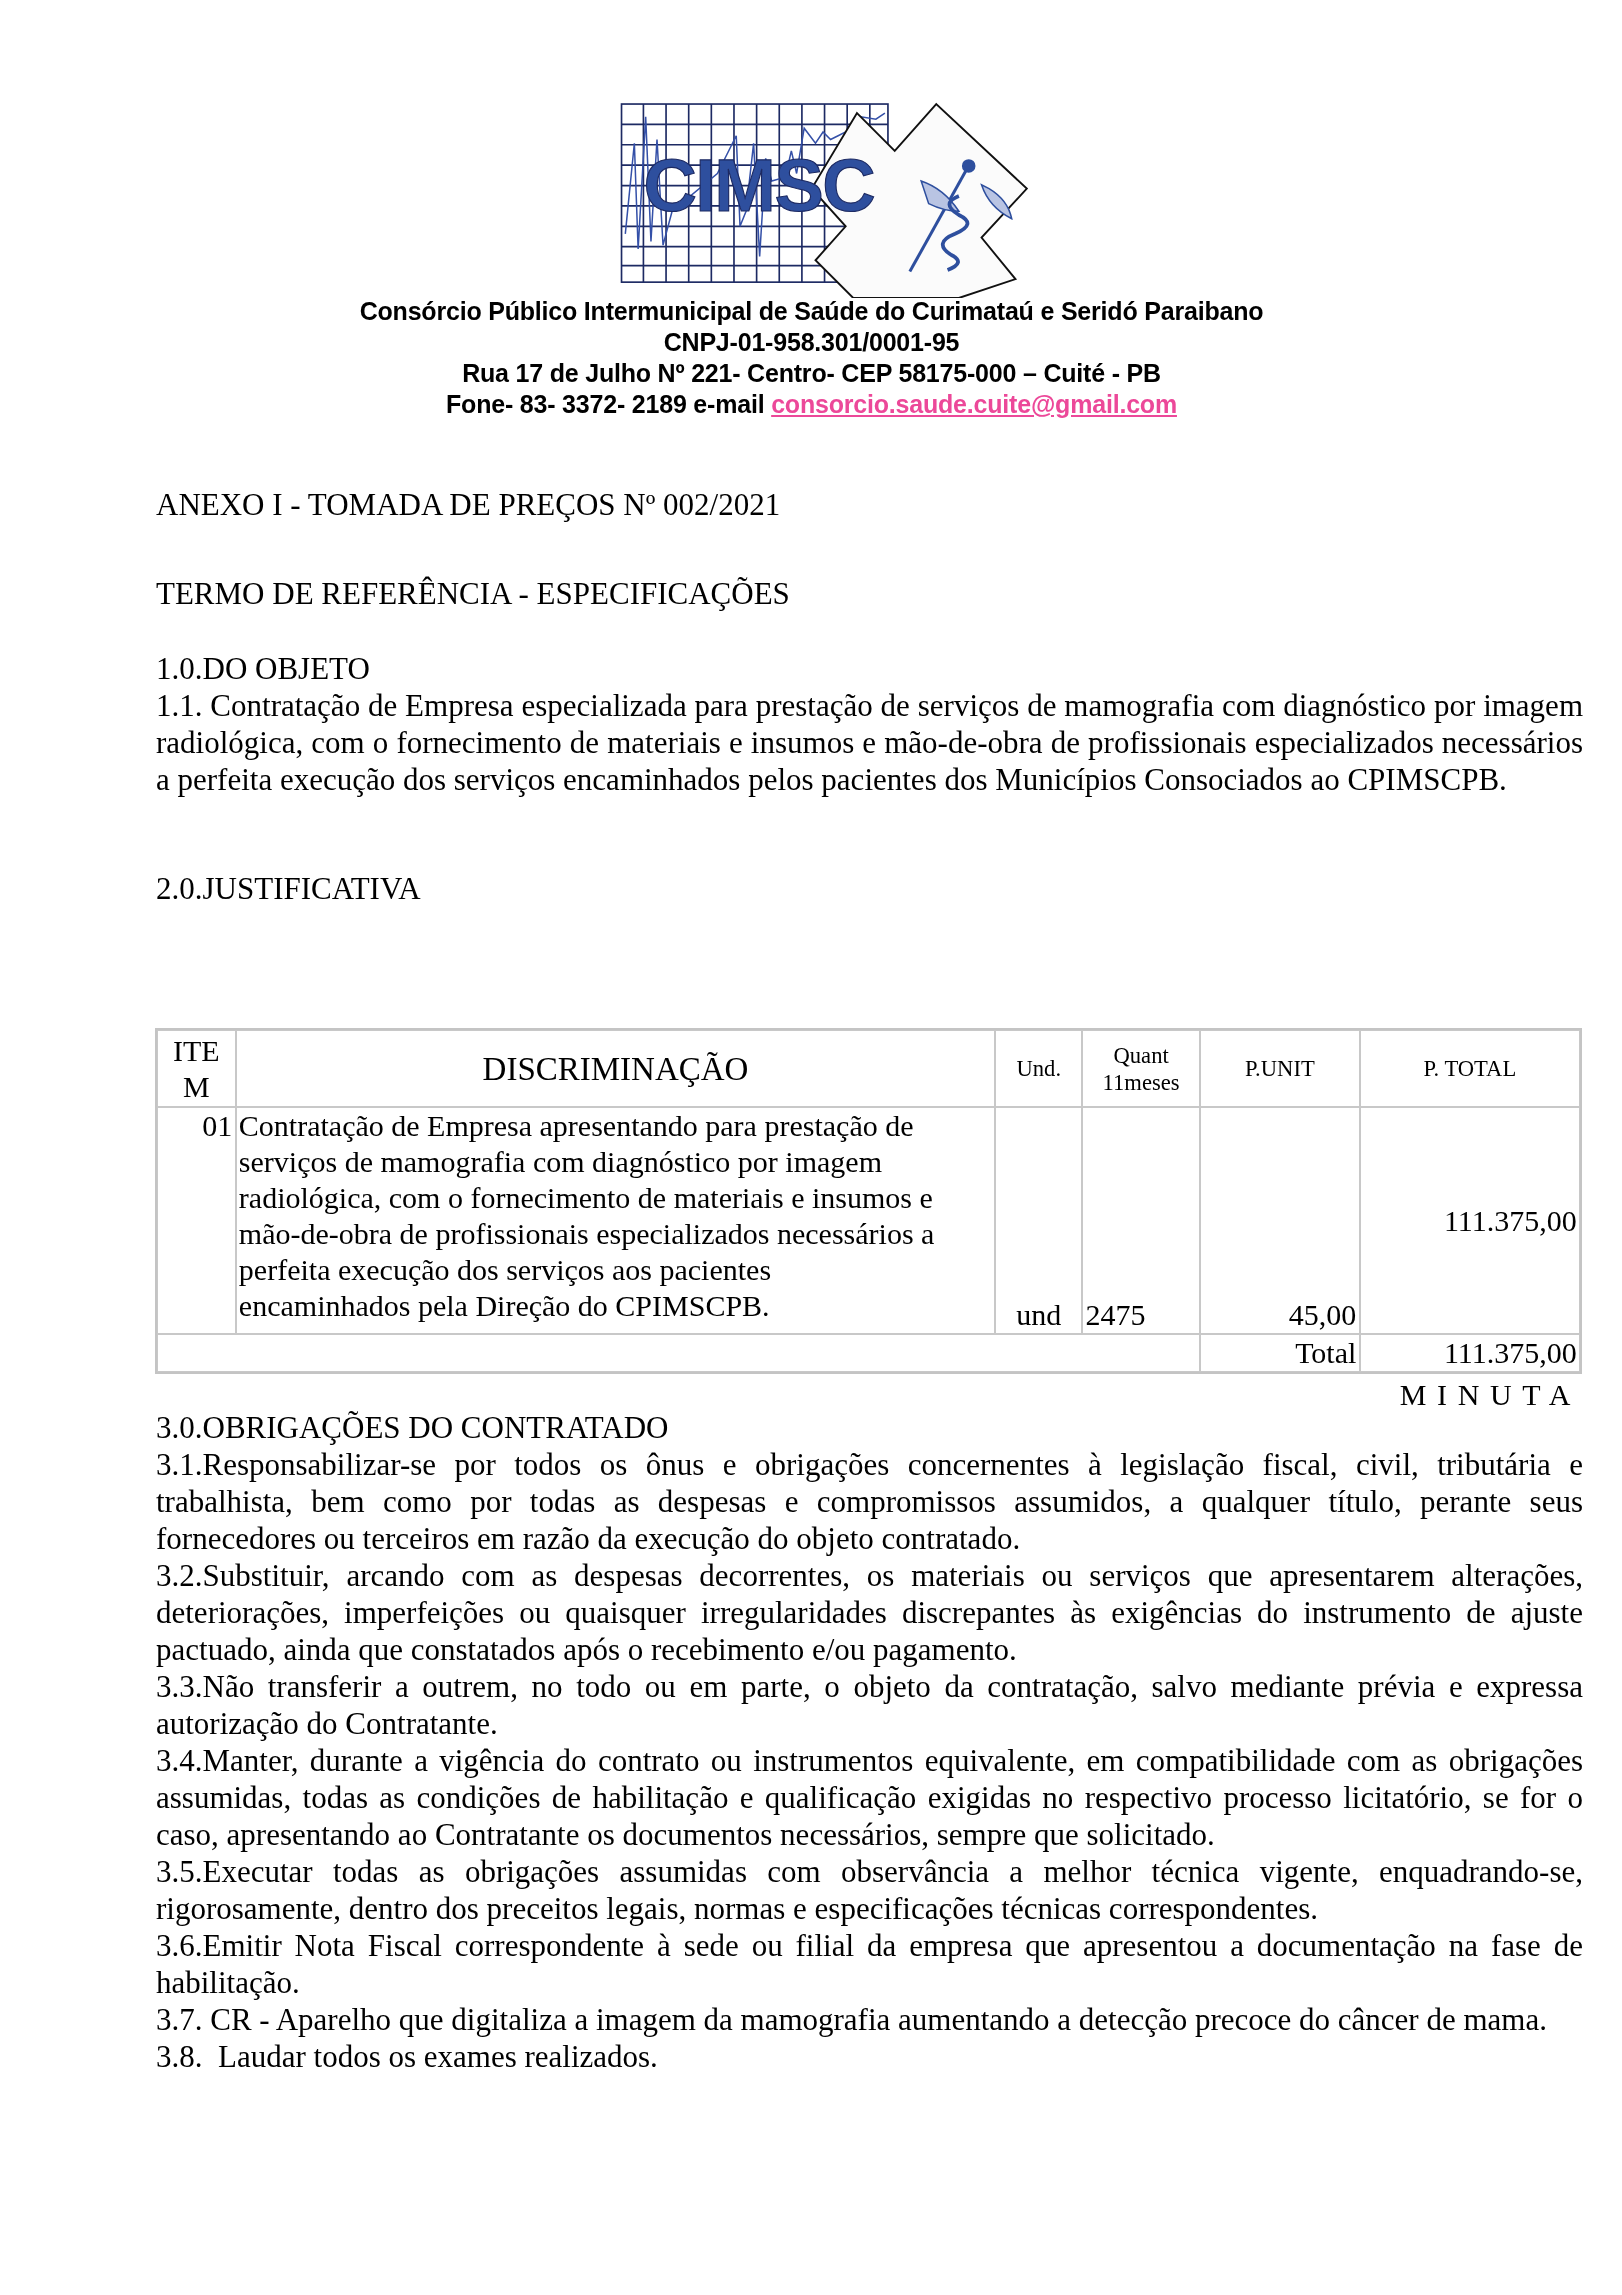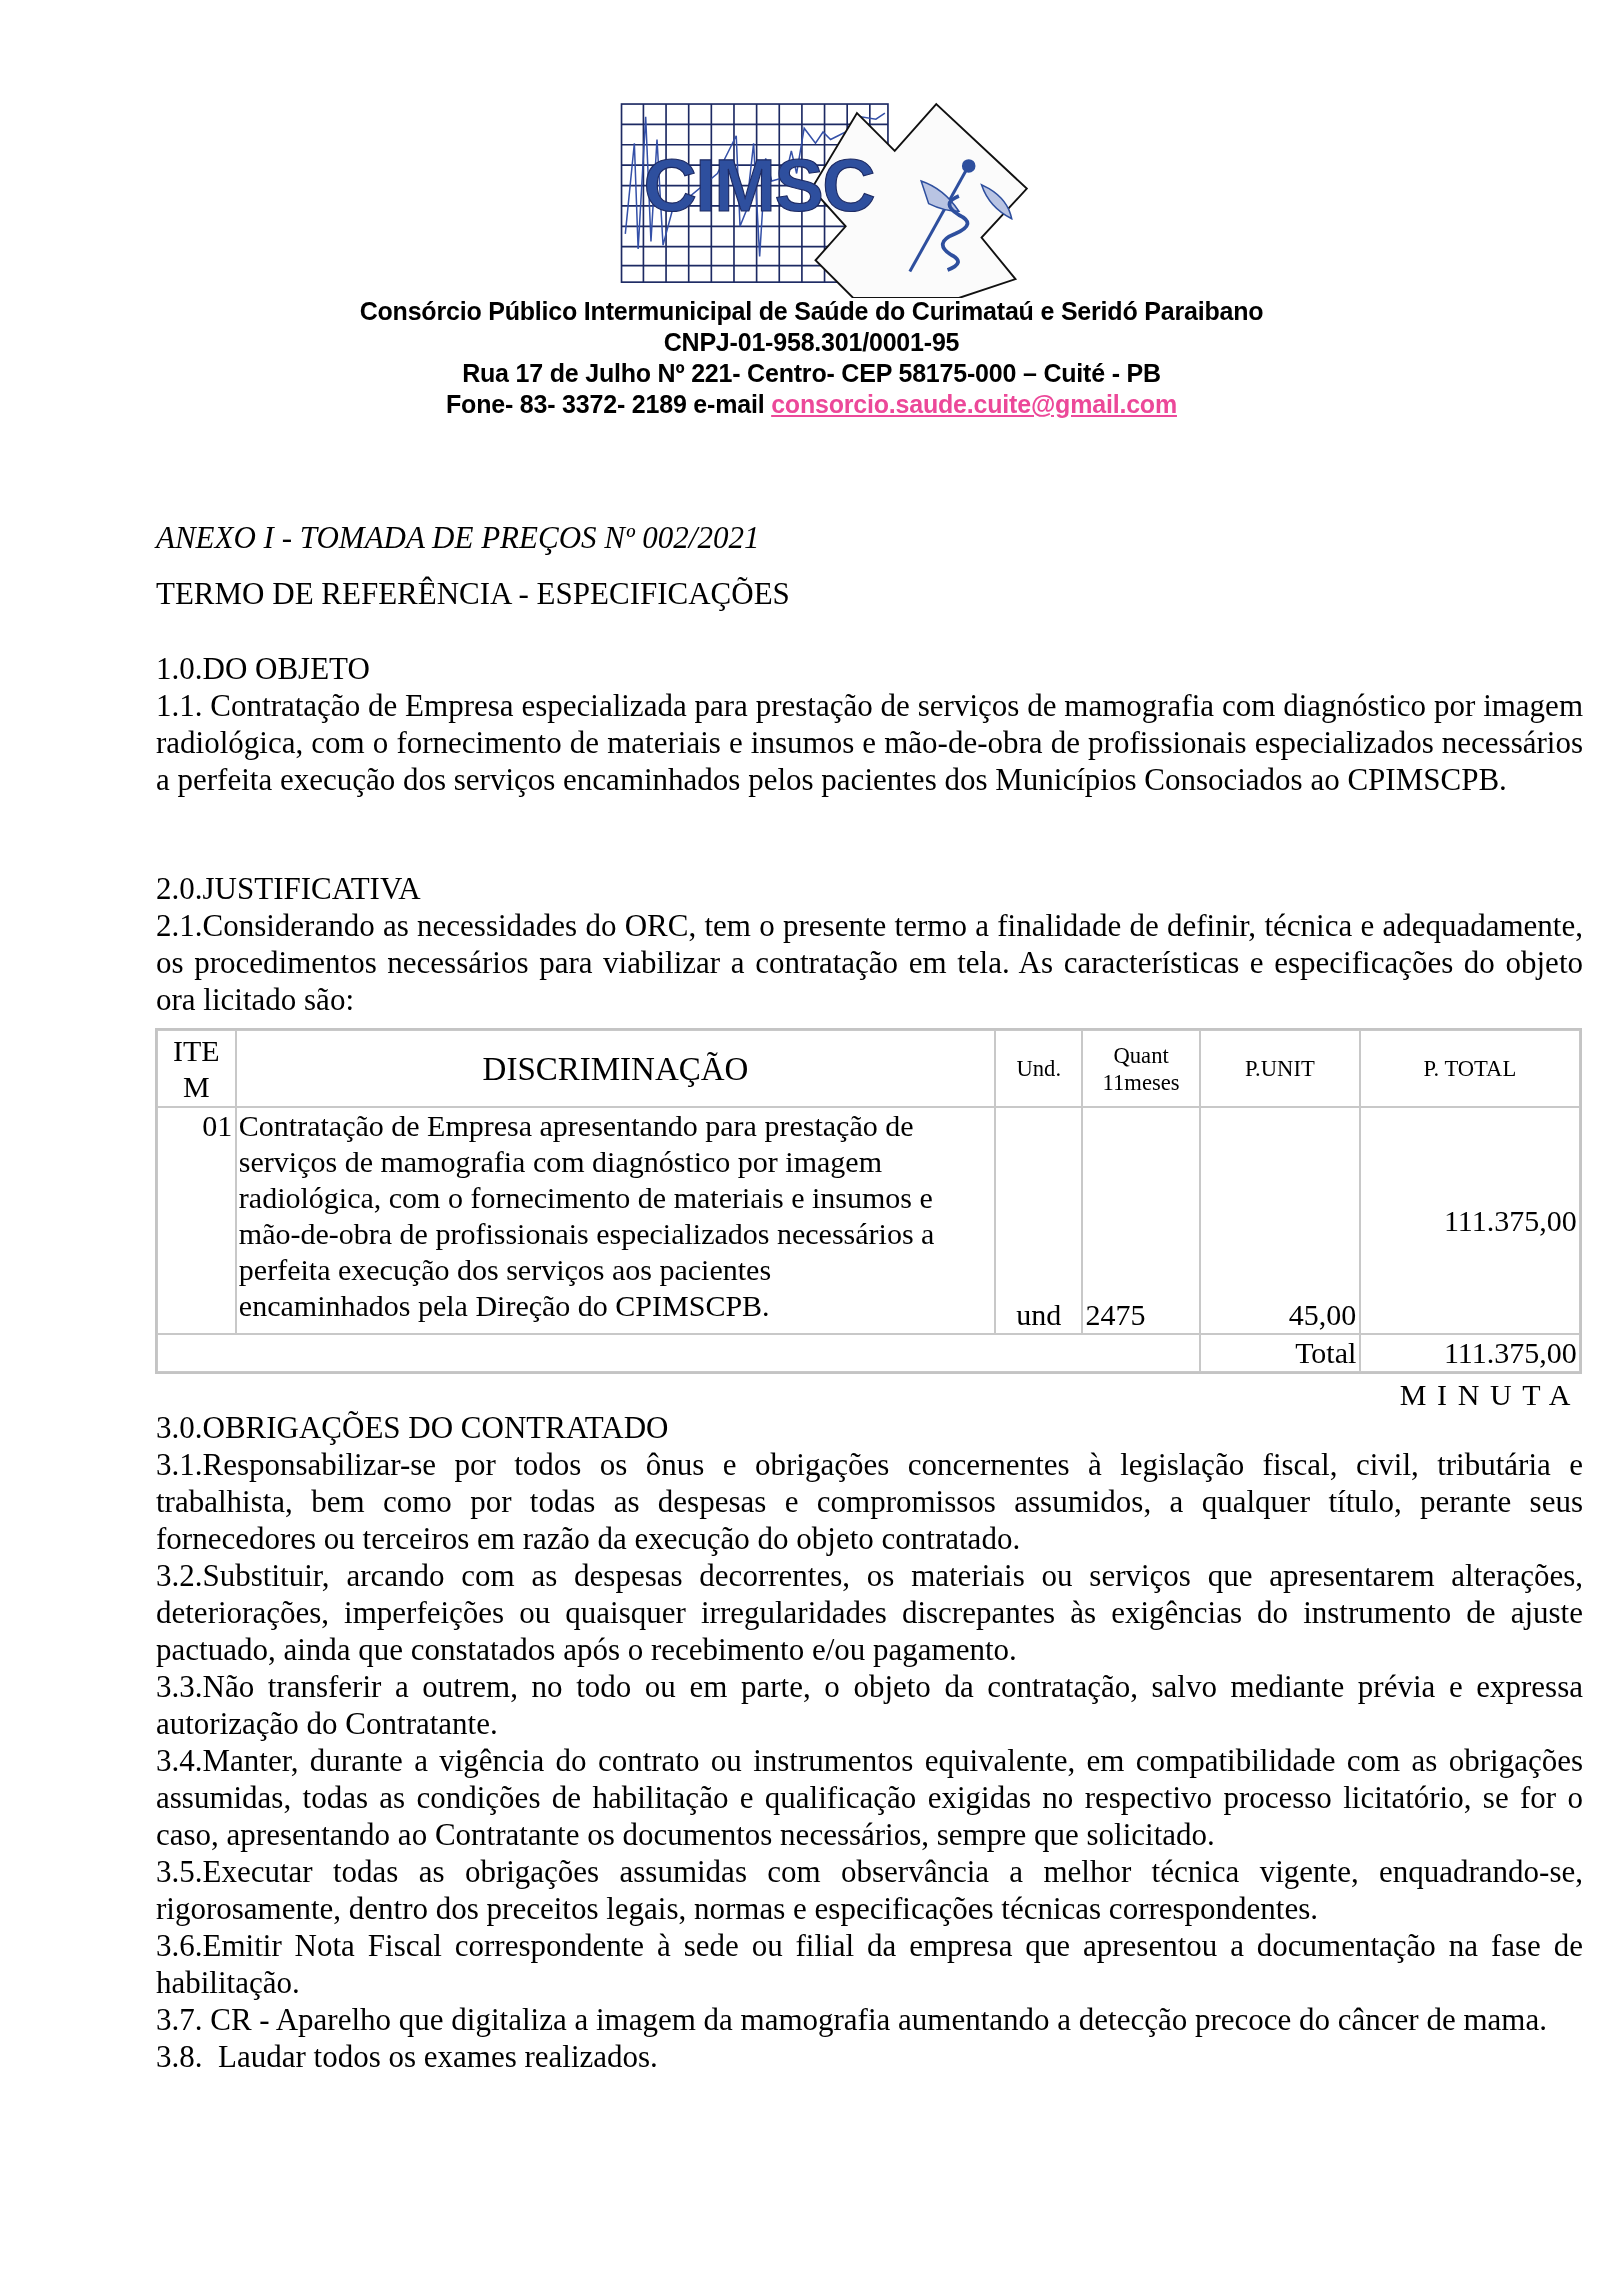--- a/index.html
+++ b/index.html
@@ -22,21 +22,21 @@
   .org div { white-space: nowrap; }
   .org a { color: #ec4899; text-decoration: underline; }
 
   
   .body {
     position: absolute; left: 156px; width: 1427px; font-size: 31px; line-height: 37px;
   }
   .p { text-align: justify; margin: 0; }
   .nowrap { white-space: nowrap; }
 
-  .t-anexo { top: 519px; font-style: italic; }
+  .t-anexo { top: 486px; }
   .t-termo { top: 575px; }
   .t-obj { top: 650px; }
   .t-just { top: 870px; }
 
   
   .tbl {
     position: absolute; left: 155px; top: 1028px; width: 1427px;
     border-collapse: separate; border-spacing: 0;
     border: 2.3px solid #c4c4c4; font-size: 30px; line-height: 36px;
   }
@@ -111,21 +111,20 @@
   <div class="body t-anexo nowrap">ANEXO I - TOMADA DE PREÇOS Nº 002/2021</div>
   <div class="body t-termo nowrap">TERMO DE REFERÊNCIA - ESPECIFICAÇÕES</div>
 
   <div class="body t-obj">
     <div class="nowrap">1.0.DO OBJETO</div>
     <p class="p">1.1. Contratação de Empresa especializada para prestação de serviços de mamografia com diagnóstico por imagem radiológica, com o fornecimento de materiais e insumos e mão-de-obra de profissionais especializados necessários a perfeita execução dos serviços encaminhados pelos pacientes dos Municípios Consociados ao CPIMSCPB.</p>
   </div>
 
   <div class="body t-just">
     <div class="nowrap">2.0.JUSTIFICATIVA</div>
-    <p class="p">2.1.Considerando as necessidades do ORC, tem o presente termo a finalidade de definir, técnica e adequadamente, os procedimentos necessários para viabilizar a contratação em tela. As características e especificações do objeto ora licitado são:</p>
   </div>
 
   <table class="tbl">
     <tbody>
         <tr class="hdr">
       <td class="c-item">
             <div>ITE</div>
             <div>M</div>
           </td>
       <td class="c-desc" style="font-size:33px">DISCRIMINAÇÃO</td>

